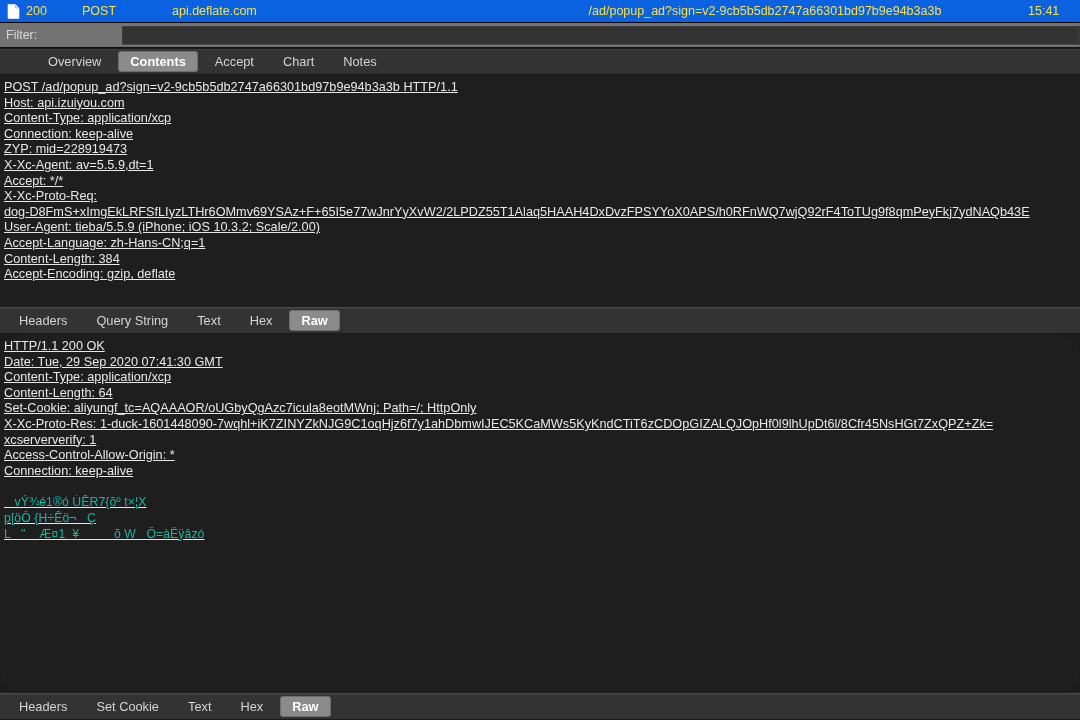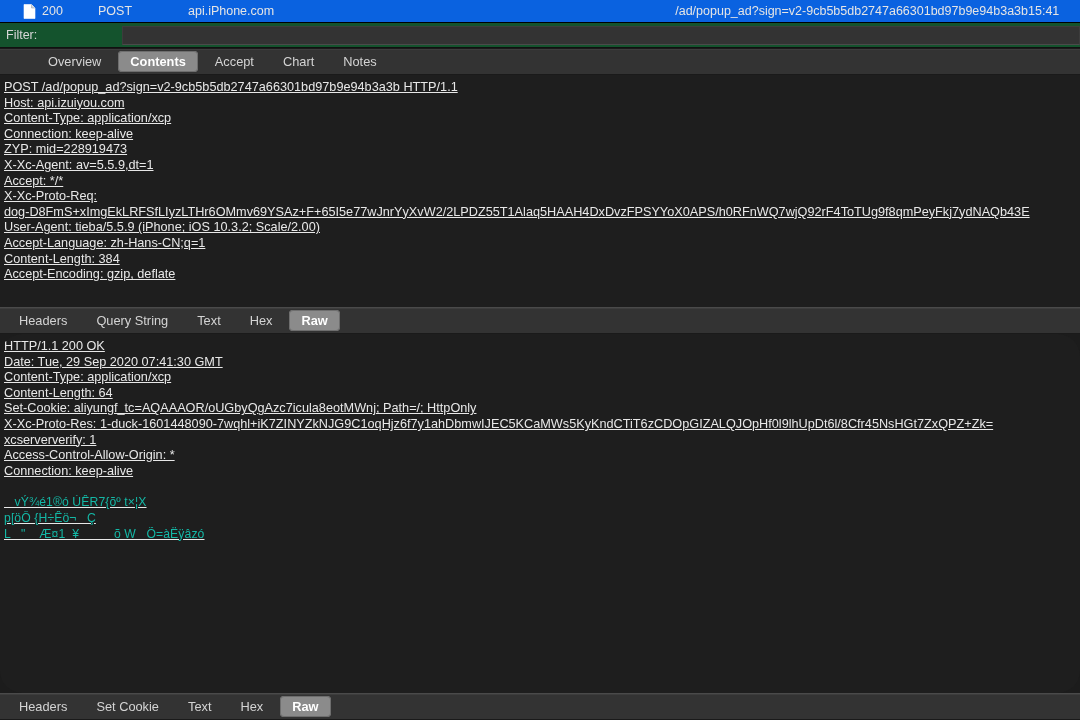--- a/index.html
+++ b/index.html
@@ -21,48 +21,47 @@
     flex-direction: column;
     background: #1c1c1c;
   }
 
   
   .request-row {
     height: 23px;
     background: #0a62e0;
     display: flex;
     align-items: center;
-    color: #e5e5e5;
+    color: #fde047;
     font-size: 12.5px;
     position: relative;
     flex: 0 0 auto;
     overflow: hidden;
     border-bottom: 1px solid #000;
-    padding-left: 16px;
   }
   .doc-icon {
     width: 13px;
     height: 15px;
     margin-left: 7px;
     margin-right: 6px;
     flex: 0 0 auto;
     position: relative;
   }
   .doc-icon svg { display: block; }
 
   .col-status { width: 56px; text-align: left; }
   .col-method { width: 90px; }
   .col-host   { width: 330px; }
-  .col-path   { flex: 1 1 auto; text-align: right; }
+  .col-path   { flex: 1 1 auto; text-align: center; }
   .col-time   { width: 52px; text-align: left; padding-right: 4px; }
 
   
   .filter-bar {
     height: 25px;
-    background: #14532d;
+    background: #737373;
     display: flex;
     align-items: center;
     flex: 0 0 auto;
     border-bottom: 1px solid #111;
   }
   .filter-label {
     color: #d8d8d8;
     font-size: 12.5px;
     padding-left: 6px;
     width: 122px;
@@ -162,21 +161,21 @@
 
   <div class="request-row">
     <span class="doc-icon">
       <svg width="13" height="15" viewBox="0 0 13 15">
         <path d="M1 0.5 H8.5 L12 4 V14.5 H1 Z" fill="#ffffff" stroke="#ffffff" stroke-width="0.6"></path>
         <path d="M8.5 0.5 V4 H12" fill="#cfd8e3" stroke="#9aa7b5" stroke-width="0.6"></path>
       </svg>
     </span>
     <span class="col-status">200</span>
     <span class="col-method">POST</span>
-    <span class="col-host">api.iPhone.com</span>
+    <span class="col-host">api.deflate.com</span>
     <span class="col-path">/ad/popup_ad?sign=v2-9cb5b5db2747a66301bd97b9e94b3a3b</span>
     <span class="col-time">15:41</span>
   </div>
 
   <div class="filter-bar">
     <span class="filter-label">Filter:</span>
     <input class="filter-input" type="text" value="" placeholder="" style="">
   </div>
 
   <div class="tabbar top" id="top-tabbar">

